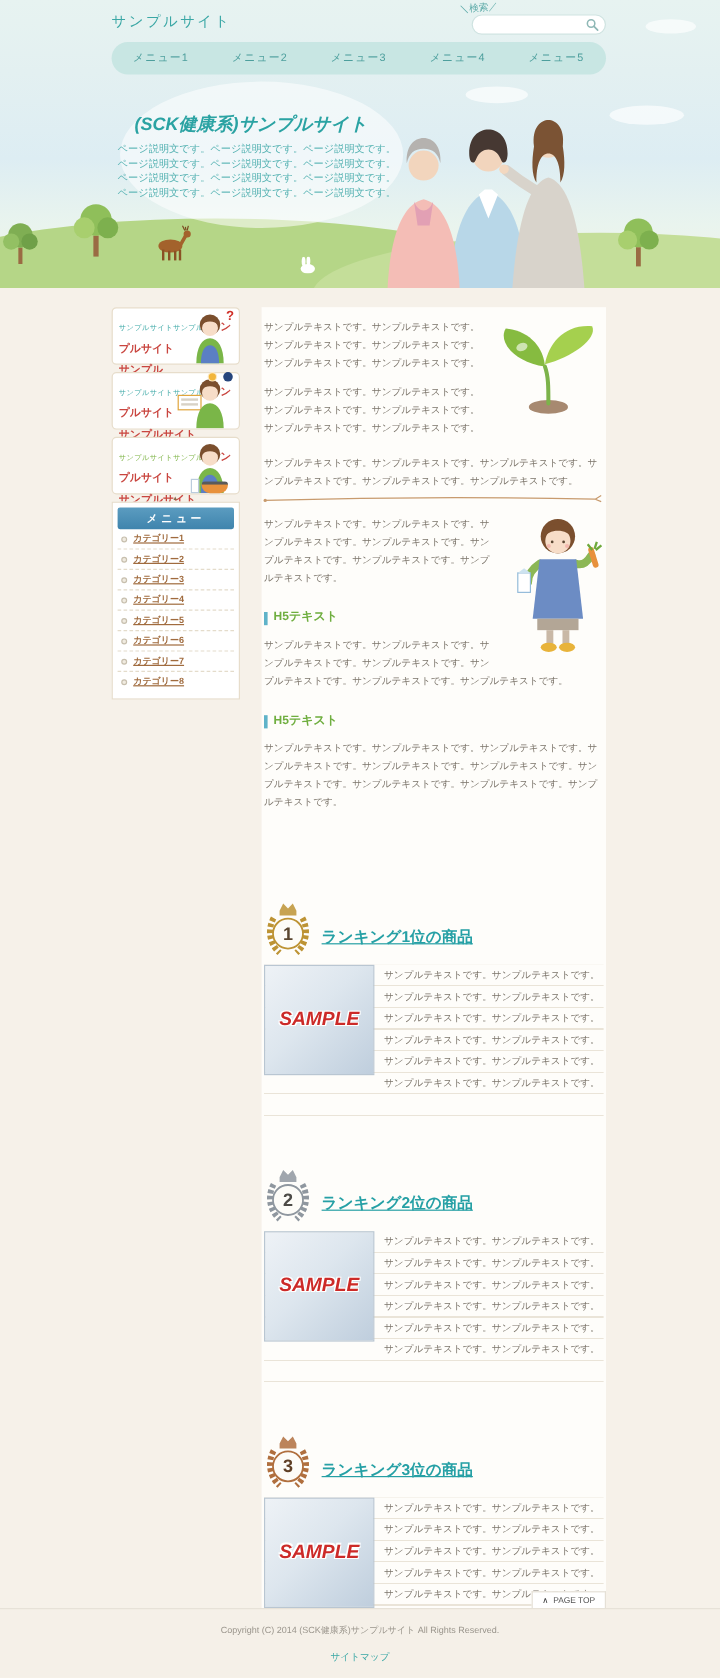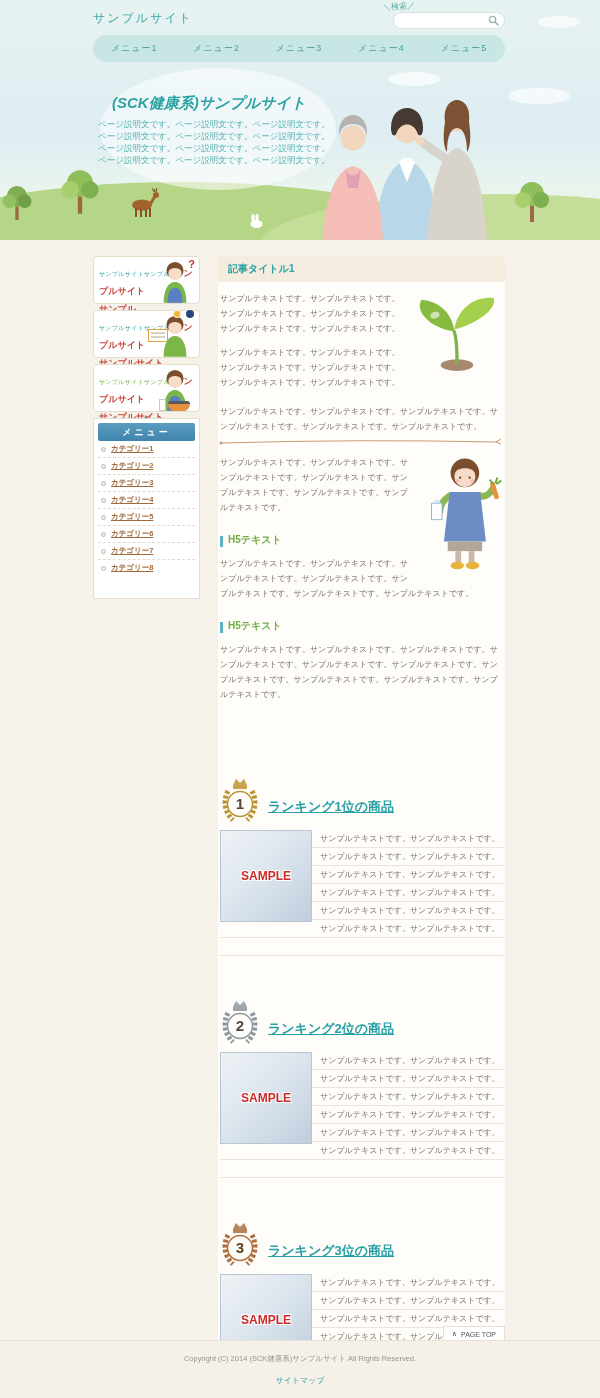--- a/index.html
+++ b/index.html
@@ -54,21 +54,21 @@
   .sun-dot { position:absolute; right:16px; top:-2px; width:6px; height:6px; border-radius:50%;
     background:#f2b63c; box-shadow:0 0 0 1px #fce9c4; }
   .moon-dot { position:absolute; right:2px; top:-3px; width:8px; height:8px; border-radius:50%; background:#26457c; }
   .board { position:absolute; right:28px; top:16px; width:20px; height:13px; background:#fff; border:1px solid #e0a53c; }
   .board i { display:block; height:2px; margin:2px 2px 0; background:#d8d2c6; }
   .pot { position:absolute; right:6px; bottom:1px; width:22px; height:10px; background:#e8913c;
     border-top:3px solid #5a5a5a; border-radius:3px 3px 7px 7px; }
   .bottle { position:absolute; right:30px; bottom:1px; width:7px; height:12px; background:#fff; border:1px solid #bcd; }
 
   
-  .menu-box { position:relative; margin-top:0; background:#fff; border:1px solid #e7ddcb; padding:4px 4px 22px; }
+  .menu-box { position:relative; margin-top:0; background:#fff; border:1px solid #e7ddcb; padding:4px 4px 6px; }
   .menu-orn { position:absolute; top:-6px; left:50%; margin-left:-3px; font-size:5px; color:#8a6a4a; }
   .menu-head { background:linear-gradient(#5b9cc0,#3f84ad); color:#fff; font-size:9px; font-weight:bold;
     letter-spacing:3px; text-align:center; height:18px; line-height:18px; border-radius:2px; }
   .menu-list { list-style:none; }
   .menu-list li { border-bottom:1px dashed #e4dccb; }
   .menu-list li:last-child { border-bottom:none; }
   .cat-link { display:flex; align-items:center; gap:5px; height:16px; padding-left:3px;
     font-size:7.5px; font-weight:bold; color:#a06b3e; text-decoration:underline; }
   .cat-bullet { width:5px; height:5px; border-radius:50%; background:#f0ebe0; border:1px solid #c7bfae; flex:none; }
 
@@ -93,21 +93,21 @@
   .medal { width:40px; height:46px; flex:none; }
   .gold   { color:#bd9334; }
   .silver { color:#8f979f; }
   .bronze { color:#b06f3e; }
   .rank-link { font-size:13px; font-weight:bold; color:#26a0a5; text-decoration:underline; margin-bottom:8px; }
   .rank-body { position:relative; margin-top:6px; min-height:128px; padding-left:100px;
     background:repeating-linear-gradient(180deg, transparent 0 17px, #eae4d8 17px 18px); }
   .sample-img { position:absolute; left:0; top:0; width:92px; height:92px;
     background:linear-gradient(135deg,#eef2f6 0%,#dde6ee 45%,#bfcedd 100%);
     border:1px solid #b9c6d2; display:flex; align-items:center; justify-content:center; text-decoration:none; }
-  .sample-img span { font-size:12px; font-weight:bold; color:#cc2a28;
+  .sample-img span { font-size:16px; font-weight:bold; font-style:italic; color:#cc2a28;
     text-shadow:1px 1px 0 #fff,-1px -1px 0 #fff,1px -1px 0 #fff,-1px 1px 0 #fff; }
   .rank-text { font-size:8px; color:#7b746a; line-height:18px; }
   .rank-gap { height:26px; }
 
   
   .pagetop { position:absolute; right:95px; top:1326px; height:15px; padding:0 8px; background:#fff;
     border:1px solid #e5e0d6; border-bottom:none; display:flex; align-items:center; gap:4px;
     font-size:7px; color:#555; text-decoration:none; }
   .pagetop .chev { font-size:7px; color:#333; }
   .footer { position:absolute; top:1340px; left:0; width:600px; height:58px; background:#f5f0e8;
@@ -321,21 +321,20 @@
               <span class="cat-bullet"></span>
               <span>カテゴリー8</span>
             </a>
           </li>
       </ul>
     </div>
   </aside>
 
   <main class="main">
 
-    <h2 class="bar-title">記事タイトル1</h2>
 
     <svg class="sprout" width="96" height="84" viewBox="0 0 100 85">
       <ellipse cx="50" cy="77" rx="17" ry="6" fill="#8a6242" opacity="0.75"></ellipse>
       <path d="M50,74 C50,60 50,50 47,42" stroke="#7cb34a" stroke-width="3.5" fill="none" stroke-linecap="round"></path>
       <path d="M47,42 C20,38 6,20 13,9 C34,11 46,26 47,42 Z" fill="#86bb40"></path>
       <path d="M47,40 C70,34 93,18 88,7 C64,5 50,22 47,40 Z" fill="#a5d04e"></path>
       <ellipse cx="27" cy="25" rx="5" ry="3.5" fill="#ffffff" opacity="0.6" transform="rotate(-20 27 25)"></ellipse>
     </svg>
     <p class="ptext">サンプルテキストです。サンプルテキストです。サンプルテキストです。サンプルテキストです。サンプルテキストです。サンプルテキストです。</p>
     <p class="ptext">サンプルテキストです。サンプルテキストです。サンプルテキストです。サンプルテキストです。サンプルテキストです。サンプルテキストです。</p>

